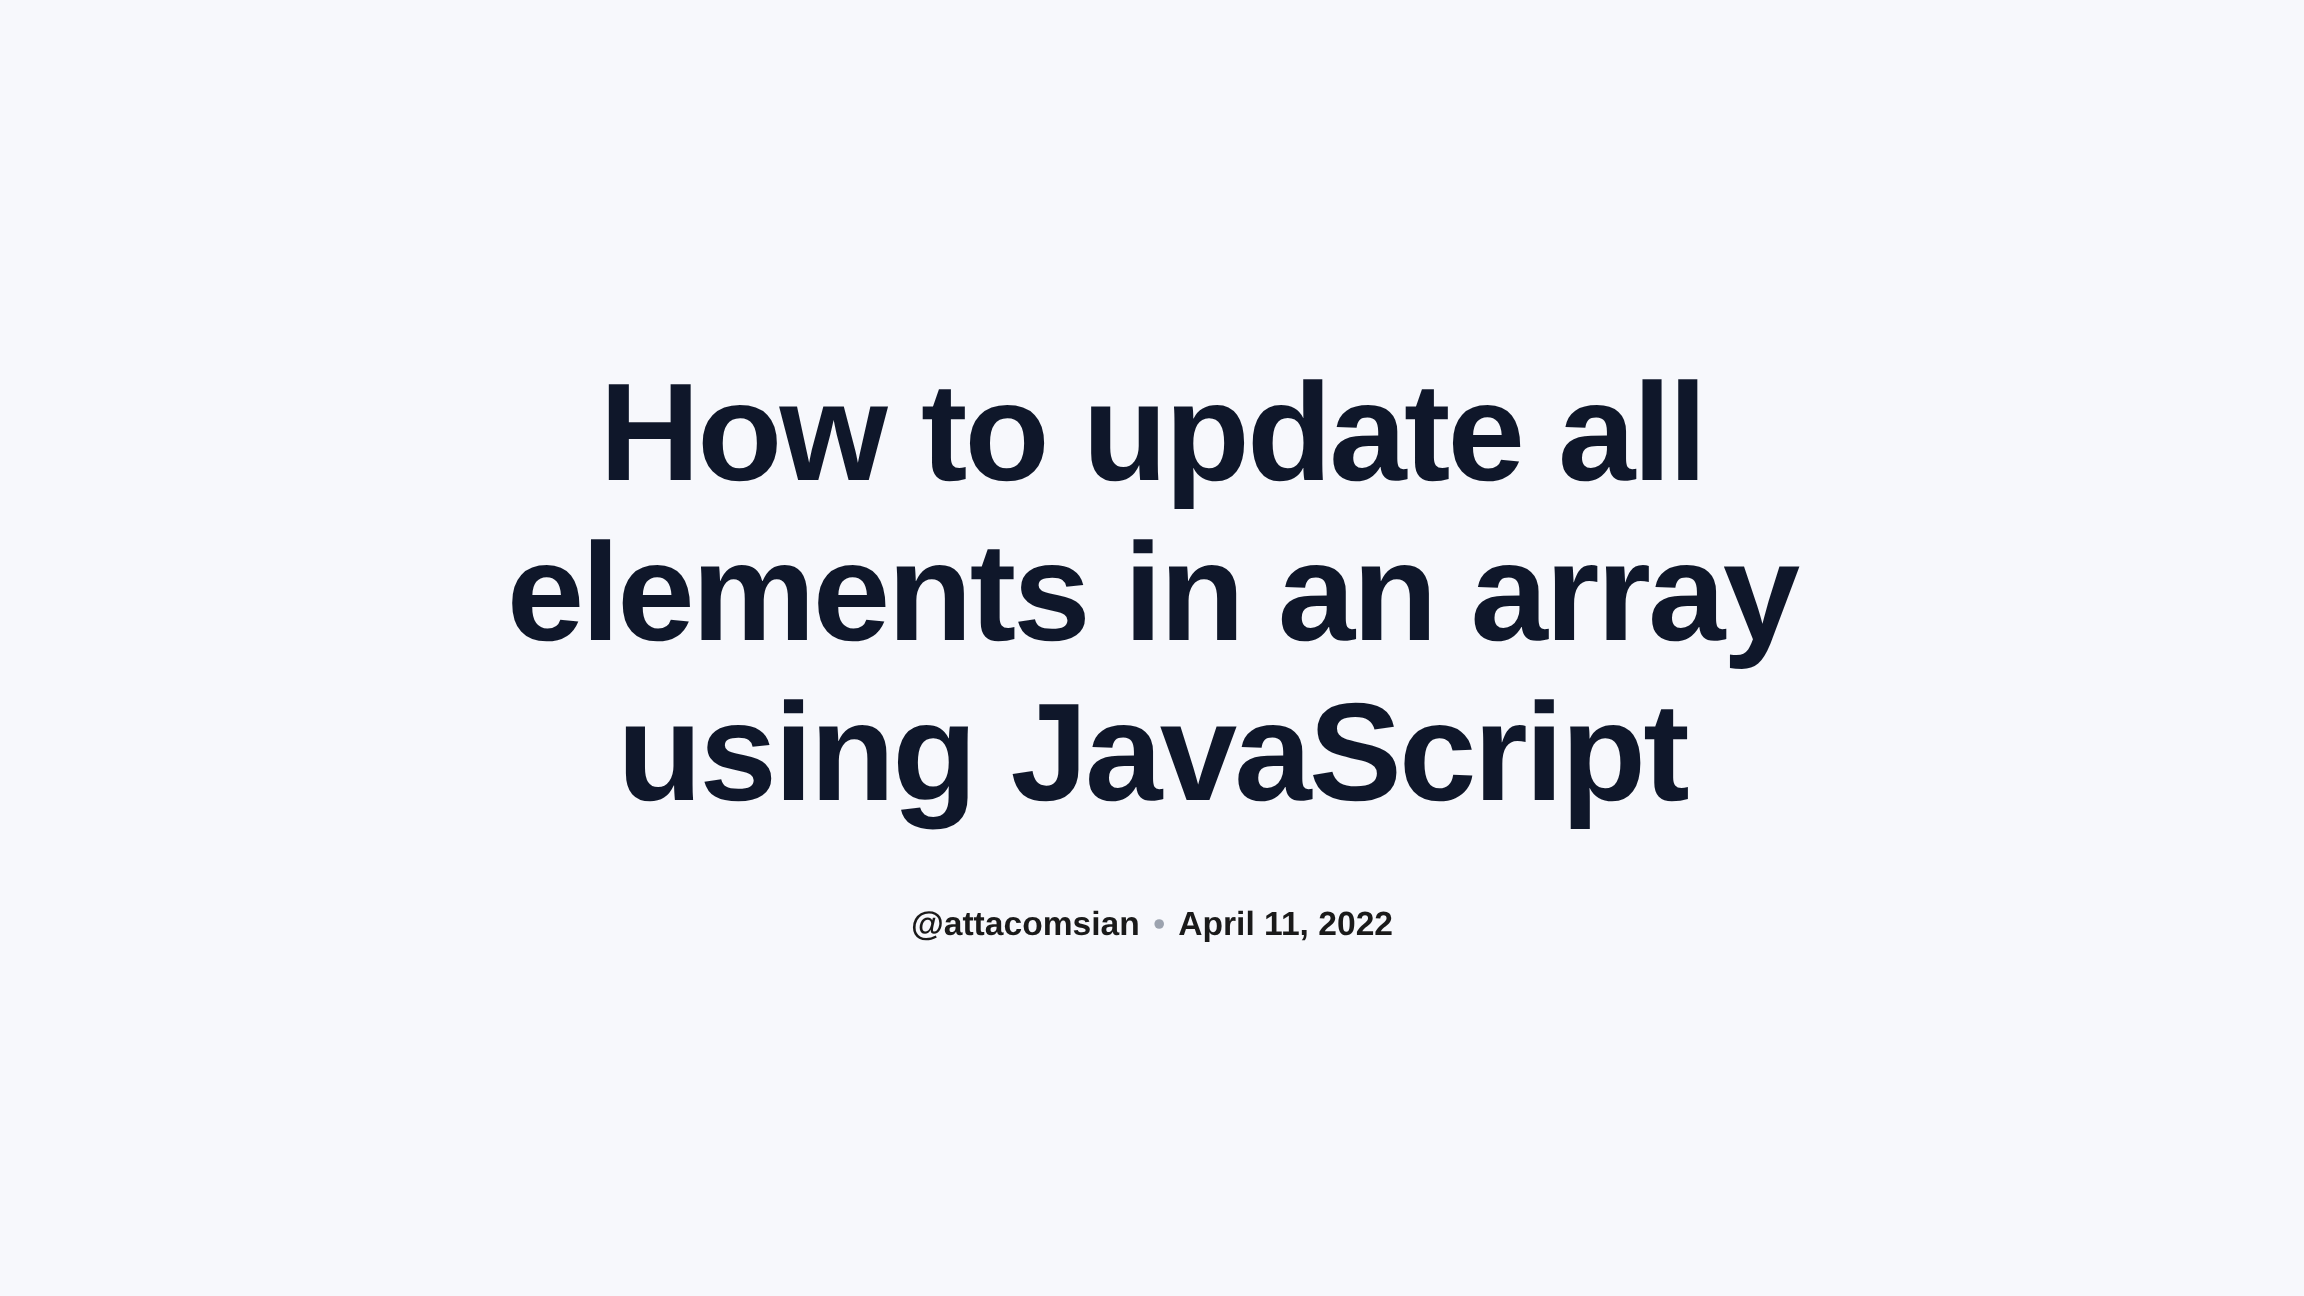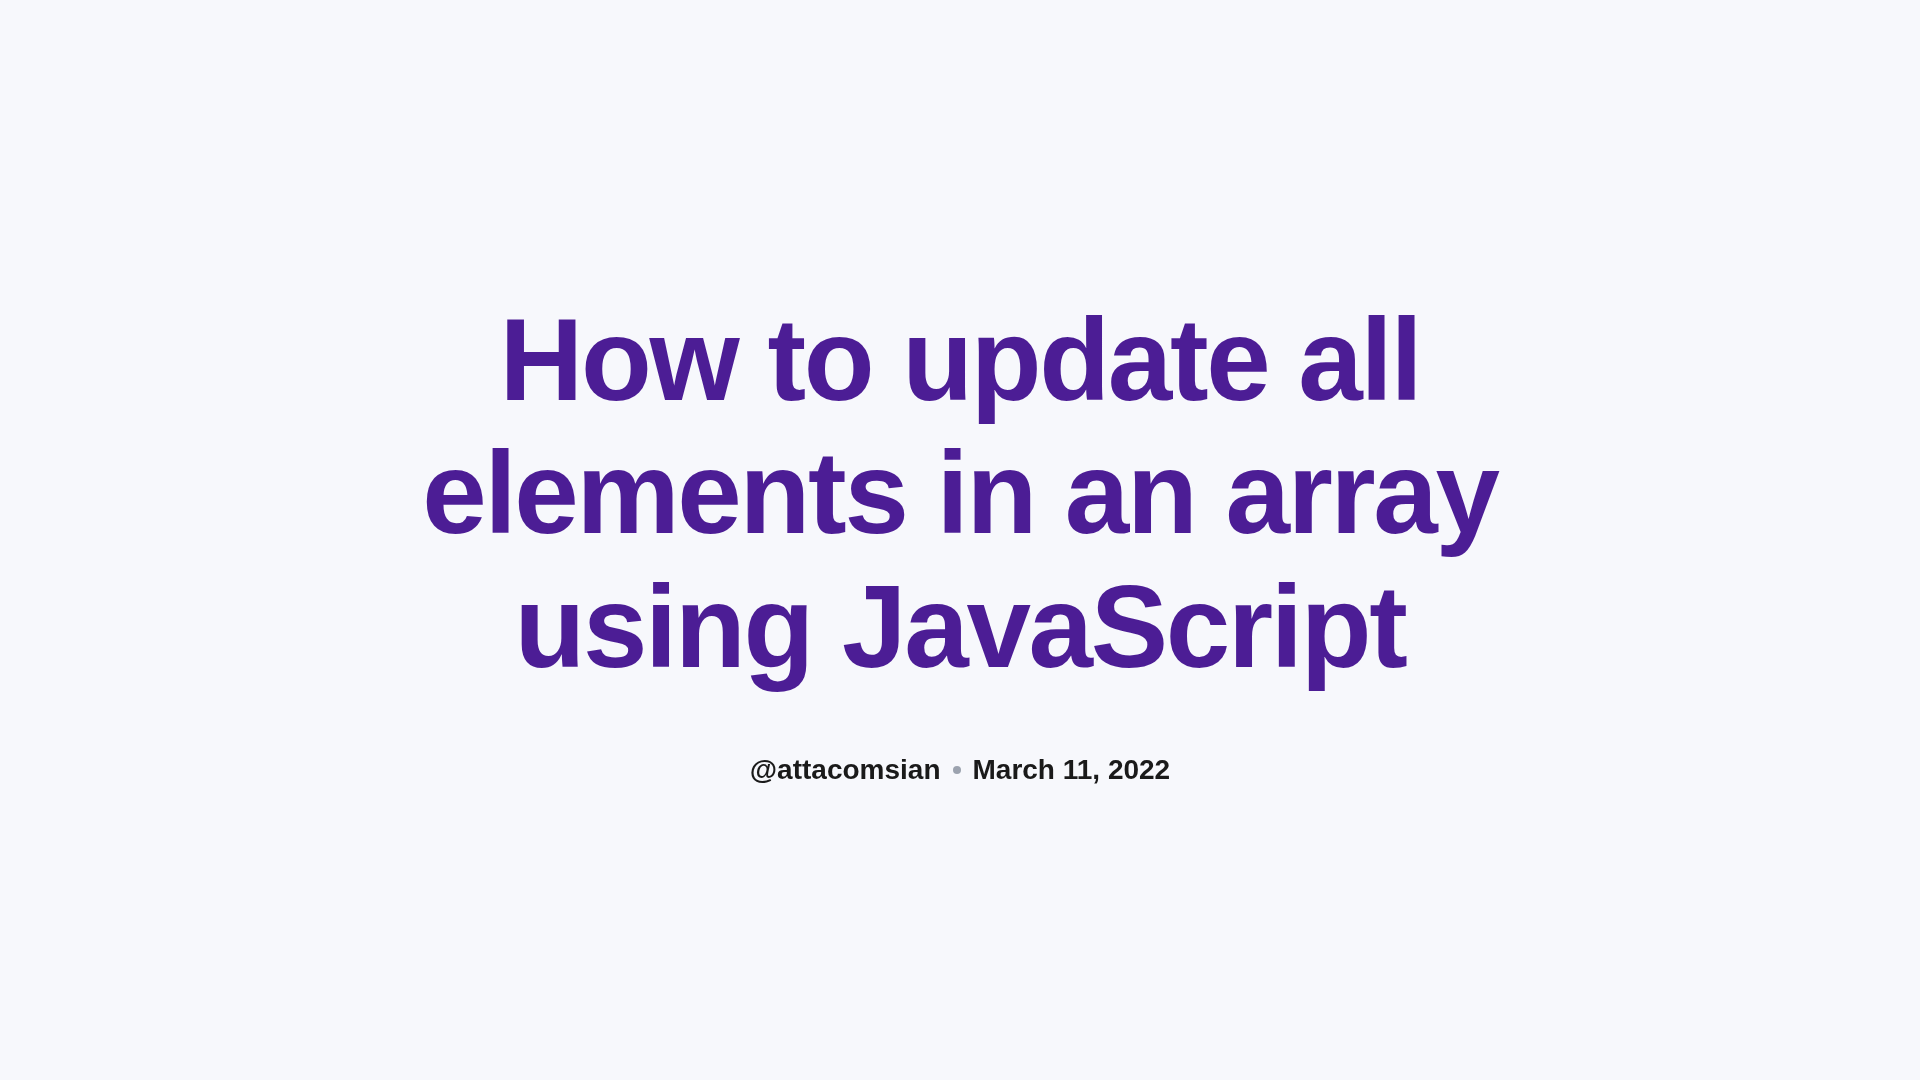--- a/index.html
+++ b/index.html
@@ -21,21 +21,21 @@
     
     .container {
       text-align: center;
       max-width: 1200px;
       padding: 0 40px;
     }
     
     .title {
       font-size: 116px;
       font-weight: 800;
-      color: #4c1d95;
+      color: #0f172a;
       line-height: 1.15;
       letter-spacing: -0.02em;
       margin-bottom: 60px;
     }
     
     .meta {
       display: flex;
       align-items: center;
       justify-content: center;
       gap: 12px;
@@ -59,15 +59,15 @@
     }
   </style>
 </head>
 <body>
 
 <div class="container">
   <h1 class="title">How to update all elements in an array using JavaScript</h1>
   <div class="meta">
     <span class="author">@attacomsian</span>
     <span class="separator"></span>
-    <span class="date">March 11, 2022</span>
+    <span class="date">April 11, 2022</span>
   </div>
 </div>
 
 </body></html>

